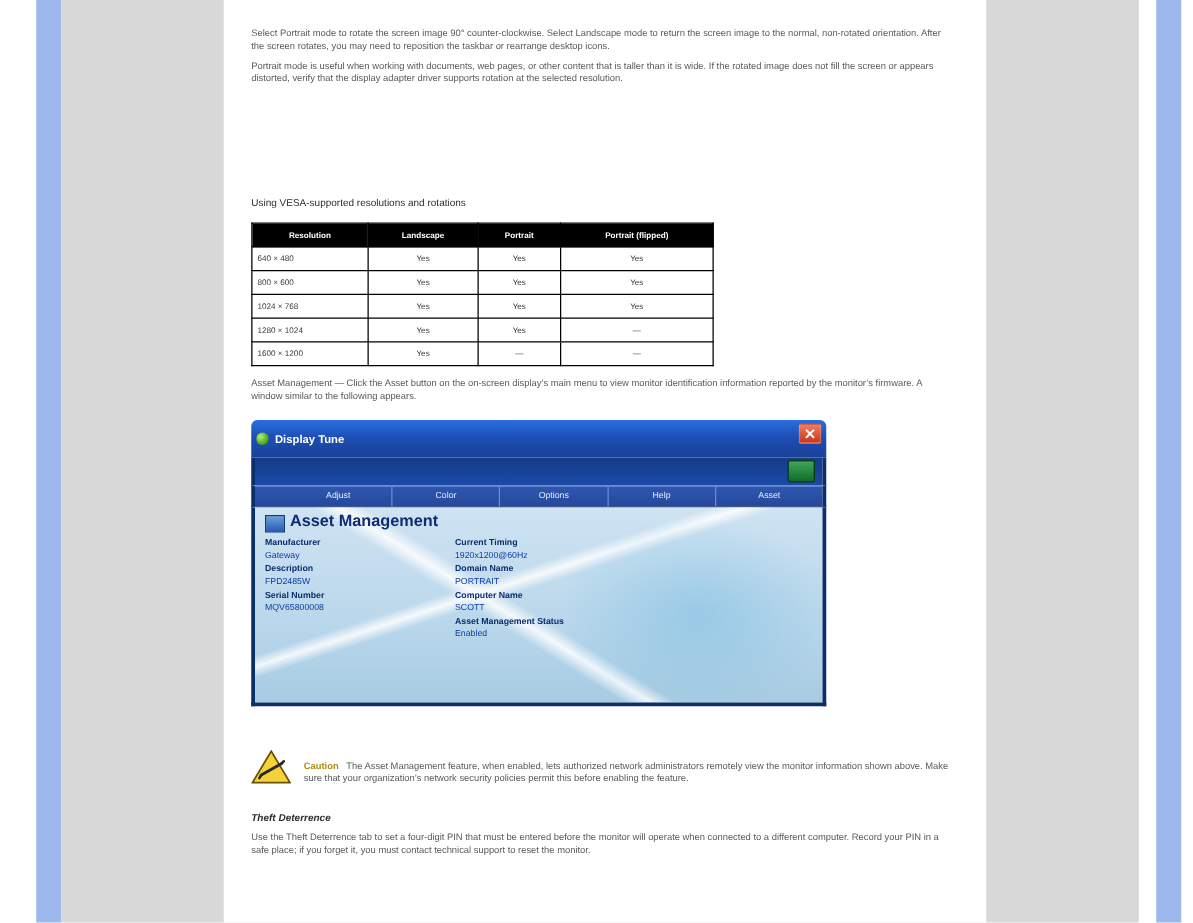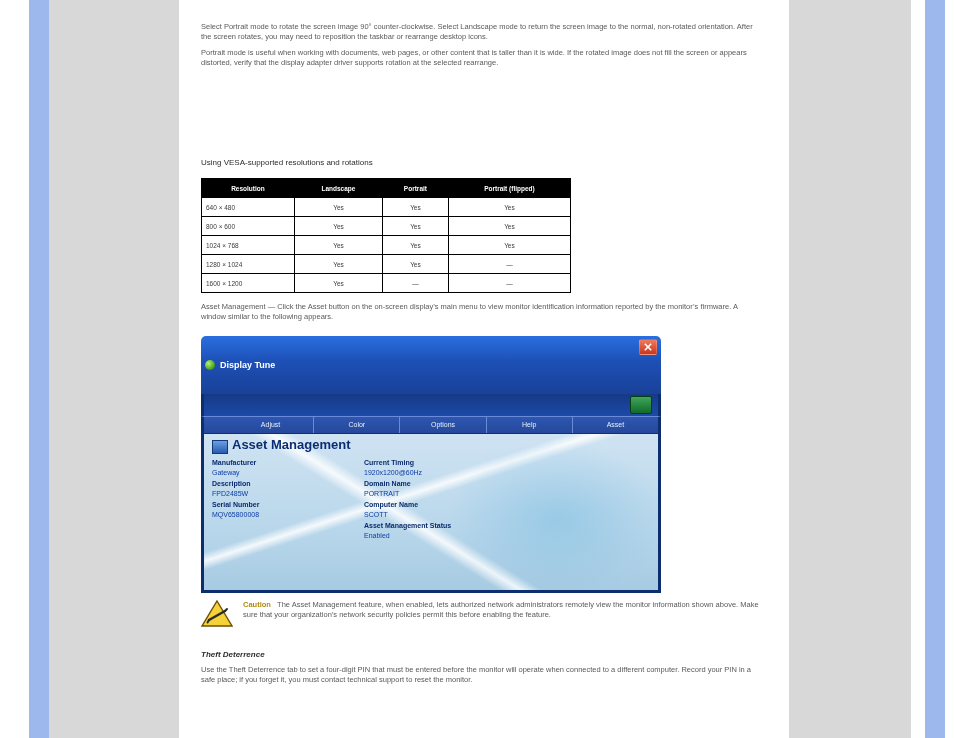--- a/index.html
+++ b/index.html
@@ -83,21 +83,21 @@
     position: absolute;
     left: 22px; top: 336px;
     width: 460px; height: 216px;
   }
   .shot .titlebar {
     height: 22px;
     background: linear-gradient(to bottom, #2a6fe0 0%, #1d4fb5 45%, #194197 100%);
     border-radius: 5px 5px 0 0;
     display: flex;
     align-items: center;
-    padding: 18px 4px;
+    padding: 4px 4px;
     position: relative;
   }
   .shot .titlebar .dot {
     width: 10px; height: 10px; border-radius: 50%;
     background: radial-gradient(circle at 35% 35%, #b6f07a 0%, #3fa014 70%);
     margin-right: 5px;
     flex: none;
   }
   .shot .titlebar .ttext {
     font-size: 9px;
@@ -184,21 +184,21 @@
   .shot .body .col .lbl { color: #0a2c6f; font-weight: bold; }
   .shot .body .col .val { color: #0b3ca8; }
   .shot .body .col1 { left: 8px;  top: 24px; width: 120px; }
   .shot .body .col2 { left: 160px; top: 24px; width: 150px; }
   .shot .body .rowp { margin-bottom: 1px; white-space: nowrap; }
   
   .warn {
     position: absolute;
     left: 22px; top: 600px;
     display: flex;
-    align-items: flex-start;
+    align-items: flex-end;
     gap: 10px;
     width: 560px;
   }
   .warn svg { flex: none; }
   .warn .wtext {
     font-size: 7.5px;
     line-height: 1.35;
     color: #5a5a5a;
   }
   .warn .wtext .wlabel {
@@ -222,21 +222,21 @@
 <div class="left-band"></div>
 <div class="right-band"></div>
 
 <div class="page">
   <div class="sheet">
 
     <div class="intro">
       <div style="height:6px"></div>
       <div>Select Portrait mode to rotate the screen image 90° counter-clockwise. Select Landscape mode to return the screen image to the normal, non-rotated orientation. After the screen rotates, you may need to reposition the taskbar or rearrange desktop icons.</div>
       <div style="height:6px"></div>
-      <div>Portrait mode is useful when working with documents, web pages, or other content that is taller than it is wide. If the rotated image does not fill the screen or appears distorted, verify that the display adapter driver supports rotation at the selected rearrange.</div>
+      <div>Portrait mode is useful when working with documents, web pages, or other content that is taller than it is wide. If the rotated image does not fill the screen or appears distorted, verify that the display adapter driver supports rotation at the selected resolution.</div>
     </div>
 
     <div class="sec-heading">Using VESA-supported resolutions and rotations</div>
 
     <table class="tbl">
       <thead>
         <tr>
           <th>Resolution</th>
           <th>Landscape</th>
           <th>Portrait</th>

